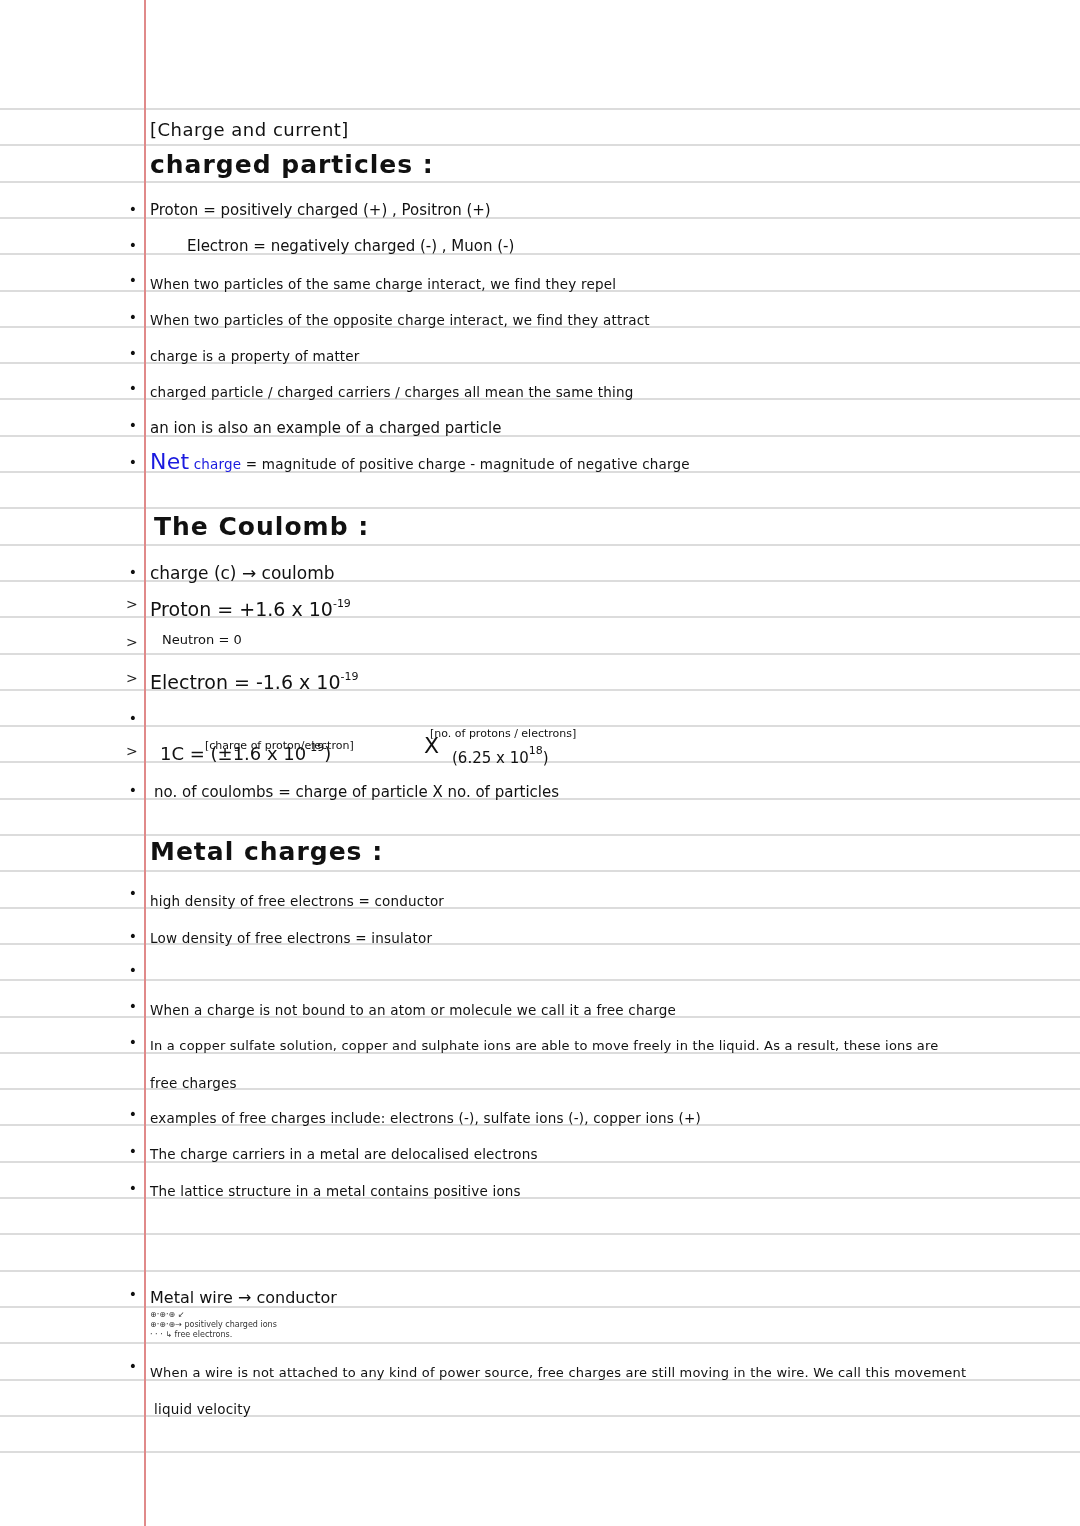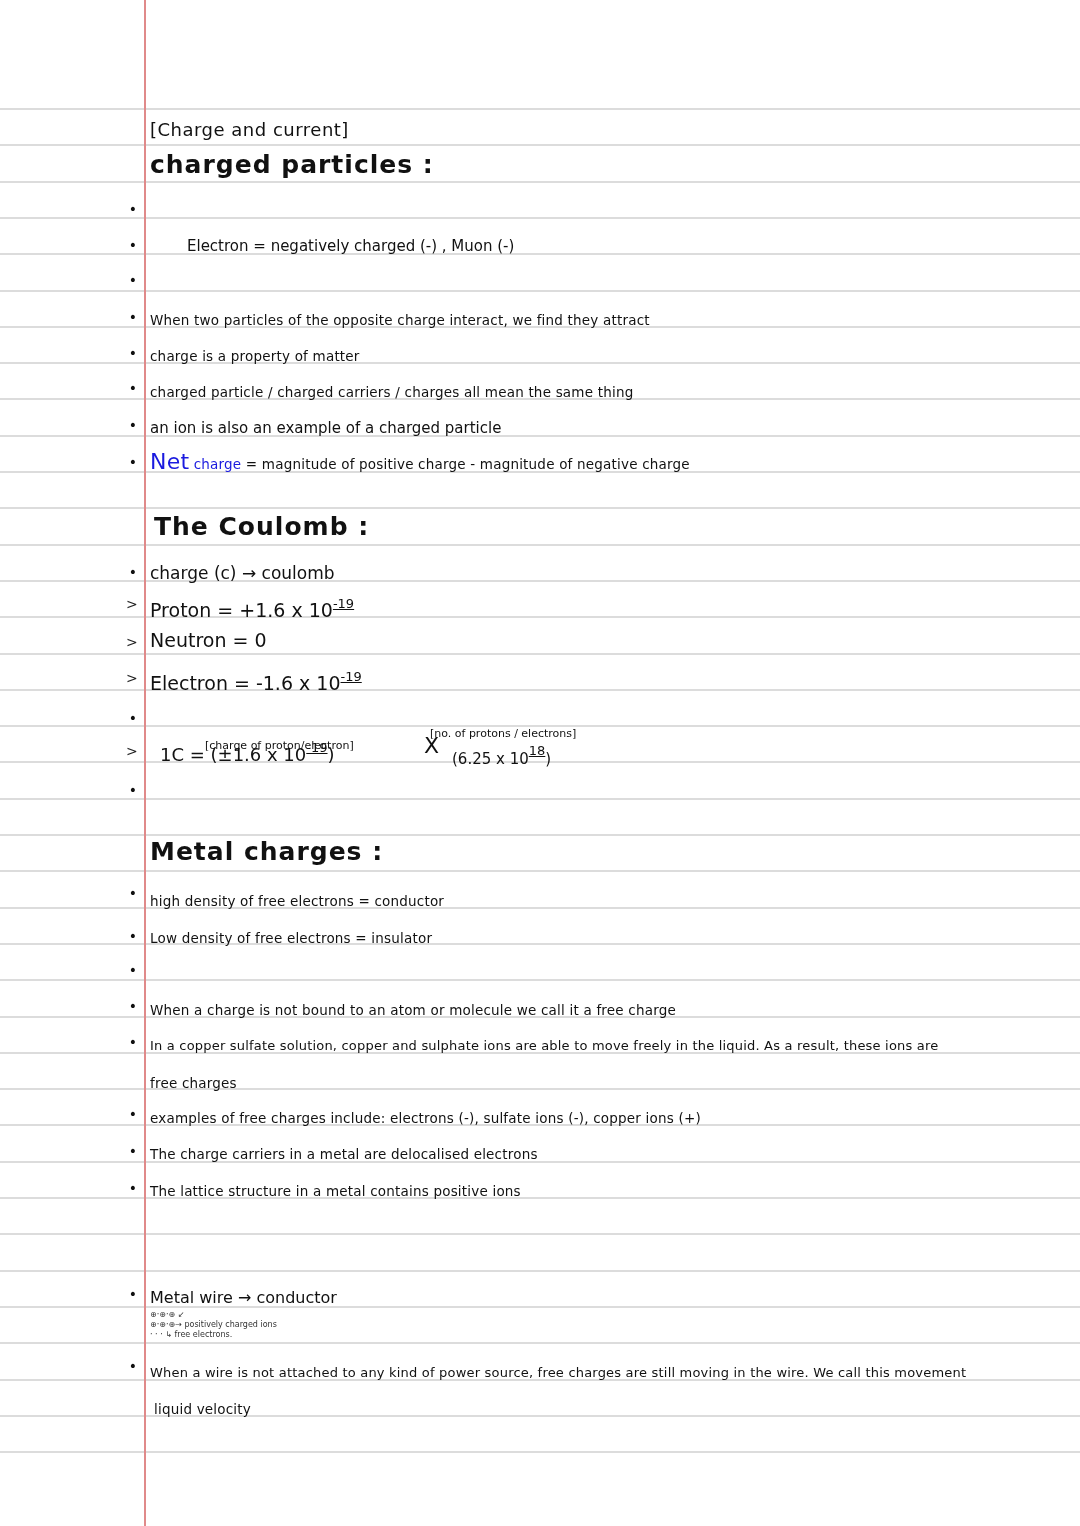--- a/index.html
+++ b/index.html
@@ -15,21 +15,21 @@
   .margin { position: absolute; left: 144px; top: 0; width: 1.5px; height: 1526px; background: #e08a8a; }
   .line { position: absolute; left: 150px; white-space: nowrap; font-size: 15px; line-height: 20px; color: #111; }
   .bullet { position: absolute; left: 128px; width: 10px; text-align: center; font-size: 14px; line-height: 20px; color: #111; }
   .arrow-bullet { position: absolute; left: 126px; font-size: 14px; line-height: 20px; color: #222; }
   .h-small { font-size: 18px; letter-spacing: 0.5px; }
   .h-big { font-size: 25px; font-weight: bold; letter-spacing: 1px; }
   .small { font-size: 13.5px; letter-spacing: 0.2px; }
   .xs { font-size: 11px; }
   .blue { color: #1a1adf; }
   .big-blue { font-size: 22px; }
-  sup { font-size: 13px; vertical-align: 9px; text-decoration: underline; }
+  sup { font-size: 11px; vertical-align: 9px; }
   .tiny { font-size: 8px; line-height: 9px; color: #333; }
 </style>
 </head>
 <body>
 
 <div class="page">
 
   <div class="rules" id="rules">
       <div class="rule" style="top: 108px;"></div>
       <div class="rule" style="top: 144.3px;"></div>
@@ -69,25 +69,27 @@
       <div class="rule" style="top: 1378.5px;"></div>
       <div class="rule" style="top: 1414.8px;"></div>
       <div class="rule" style="top: 1451.1px;"></div>
     </div>
   <div class="margin"></div>
 
   <div class="line h-small" style="top:120px;">[Charge and current]</div>
   <div class="line h-big" style="top:155px;">charged particles :</div>
 
   <span class="bullet" style="top:199px;">•</span>
+  <div class="line" style="top:200px;">Proton = positively charged (+)   ,   Positron (+)</div>
 
   <span class="bullet" style="top:235px;">•</span>
   <div class="line" style="top:236px;margin-left:37px;">Electron = negatively charged (-) , Muon (-)</div>
 
   <span class="bullet" style="top:270px;">•</span>
+  <div class="line small" style="top:274px;">When two particles of the same charge interact, we find they repel</div>
 
   <span class="bullet" style="top:307px;">•</span>
   <div class="line small" style="top:310px;">When two particles of the opposite charge interact, we find they attract</div>
 
   <span class="bullet" style="top:343px;">•</span>
   <div class="line small" style="top:346px;">charge is a property of matter</div>
 
   <span class="bullet" style="top:378px;">•</span>
   <div class="line small" style="top:382px;">charged particle / charged carriers / charges all mean the same thing</div>
 
@@ -105,41 +107,42 @@
 
   <span class="bullet" style="top:562px;">•</span>
   <div class="line" style="top:563px; font-size:17px;">charge (c) → coulomb</div>
 
   <span class="arrow-bullet" style="top:594px;">&gt;</span>
   <div class="line" style="top:594px; font-size:19px;">
     <span>Proton = +1.6 x 10</span><sup>-19</sup>
   </div>
 
   <span class="arrow-bullet" style="top:632px;">&gt;</span>
-  <div class="line" style="top:630px; font-size:19px;">Neutron = 0</div>
+  <div class="line" style="top:630px; font-size:13px;margin-left:12px;">Neutron = 0</div>
 
   <span class="arrow-bullet" style="top:668px;">&gt;</span>
   <div class="line" style="top:667px; font-size:19px;">
     <span>Electron = -1.6 x 10</span><sup>-19</sup>
   </div>
 
   <span class="bullet" style="top:708px;">•</span>
   <div class="line xs" style="top:724px; left:205px;margin-top:12px;">[charge of proton/electron]</div>
   <div class="line xs" style="top:724px; left:430px;">[no. of protons / electrons]</div>
 
   <span class="arrow-bullet" style="top:741px;">&gt;</span>
   <div class="line" style="top:738px; left:160px; font-size:18px;">
     <span>1C = (±1.6 x 10</span><sup>-19</sup><span>)</span>
   </div>
   <div class="line" style="top:736px; left:424px; font-size:22px;">X</div>
   <div class="line" style="top:741px; left:452px; font-size:15px;">
     <span>(6.25 x 10</span><sup>18</sup><span>)</span>
   </div>
 
   <span class="bullet" style="top:780px;">•</span>
+  <div class="line" style="top:782px; left:154px;">no. of coulombs = charge of particle  X  no. of particles</div>
 
   <div class="line h-big" style="top:842px;">Metal charges :</div>
 
   <span class="bullet" style="top:883px;">•</span>
   <div class="line small" style="top:891px;">high density of free electrons = conductor</div>
 
   <span class="bullet" style="top:926px;">•</span>
   <div class="line small" style="top:928px;">Low density of free electrons = insulator</div>
 
   <span class="bullet" style="top:960px;">•</span>

